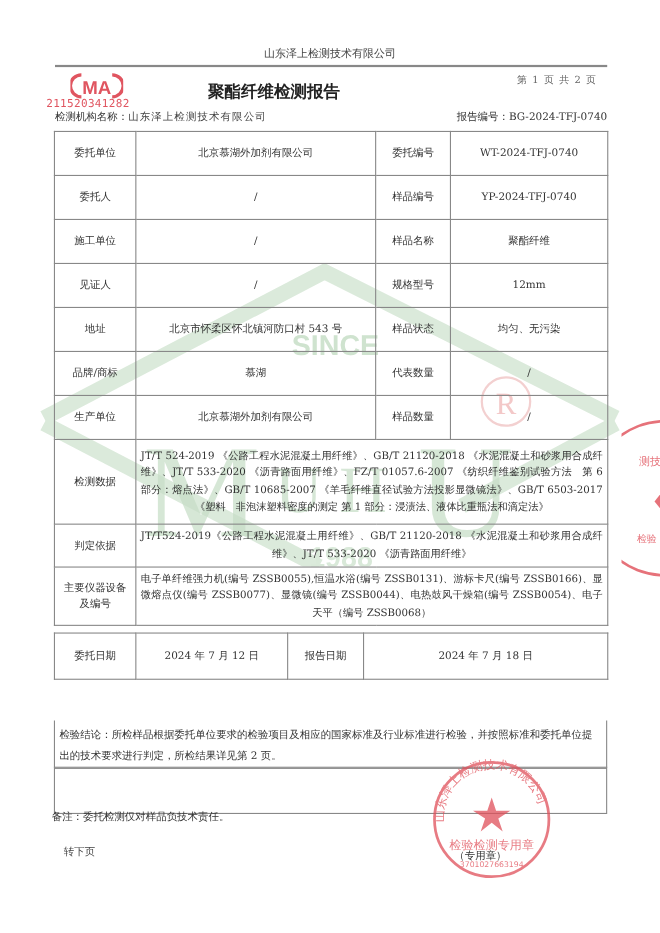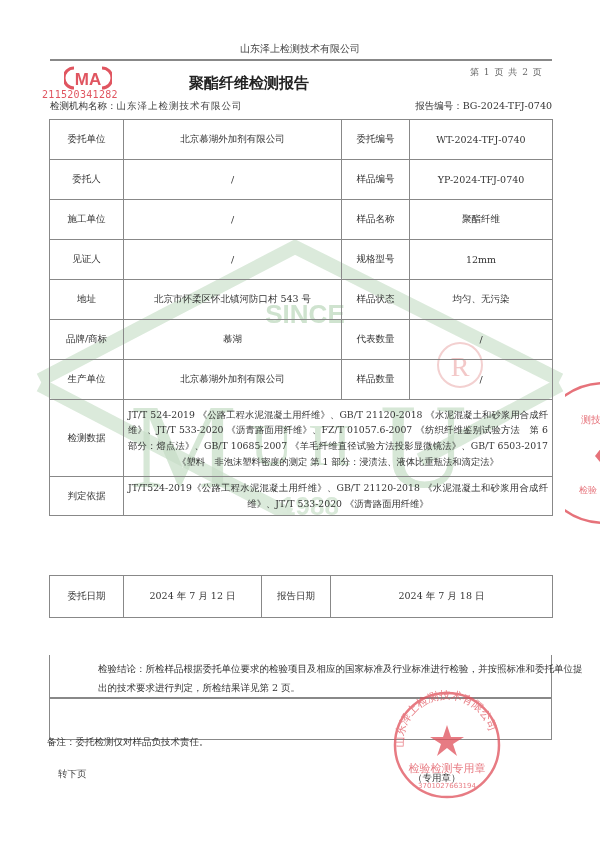--- a/index.html
+++ b/index.html
@@ -19,21 +19,21 @@
   .watermark { left:20px; top:225px; width:560px; height:290px; pointer-events:none; }
 
   table.main { position:absolute; left:49px; top:119px; width:503px; border-collapse:collapse; table-layout:fixed; font-size:9.5px; }
   table.main td { border:1px solid #888; text-align:center; vertical-align:middle; padding:0 3px; color:#333; background:transparent; }
   table.main td.lbl { color:#333; }
   table.main tr.r40 td { height:39px; }
   table.main td.multi { text-align:justify; text-align-last:center; line-height:15.6px; padding:2px 4px 2px 4px; font-size:9.3px; }
   table.lower { position:absolute; left:49px; top:575px; width:503px; border-collapse:collapse; table-layout:fixed; font-size:9.5px; }
   table.lower td { border:1px solid #888; text-align:center; vertical-align:middle; height:39px; color:#333; }
   .conclusion-box { left:49px; top:655px; width:501px; height:42px; border:1px solid #888; border-top:none; }
-  .conclusion-text { left:54px; top:659px; width:492px; font-size:9.5px; line-height:19px; color:#333;margin-left:44px; }
+  .conclusion-text { left:54px; top:659px; width:492px; font-size:9.5px; line-height:19px; color:#333; }
   .remark-box { left:49px; top:698px; width:501px; height:40px; border:1px solid #888; border-top:1px solid #888; }
   .remark-text { left:47px; top:711px; font-size:9.5px; color:#333;margin-top:25px; }
   .continue { left:58px; top:768px; font-size:9.5px; color:#444; }
   .seal-caption { left:413px; top:772px; font-size:9.5px; color:#333; }
   .seal { left:390px; top:690px; width:115px; height:110px; opacity:0.75; }
   .side-seal { left:565px; top:378px; width:40px; height:150px; opacity:0.8; }
 </style>
 </head>
 <body>
 
@@ -123,20 +123,24 @@
     <td>/</td>
   </tr>
   <tr>
     <td class="lbl" style="height:76px">检测数据</td>
     <td class="multi" colspan="3">JT/T 524-2019 《公路工程水泥混凝土用纤维》、GB/T 21120-2018 《水泥混凝土和砂浆用合成纤维》、JT/T 533-2020 《沥青路面用纤维》、FZ/T 01057.6-2007 《纺织纤维鉴别试验方法　第 6 部分：熔点法》、GB/T 10685-2007 《羊毛纤维直径试验方法投影显微镜法》、GB/T 6503-2017 《塑料　非泡沫塑料密度的测定 第 1 部分：浸渍法、液体比重瓶法和滴定法》</td>
   </tr>
   <tr>
     <td class="lbl" style="height:38px">判定依据</td>
     <td class="multi" colspan="3">JT/T524-2019《公路工程水泥混凝土用纤维》、GB/T 21120-2018 《水泥混凝土和砂浆用合成纤维》、JT/T 533-2020 《沥青路面用纤维》</td>
   </tr>
+  <tr>
+    <td class="lbl" style="height:52px; line-height:15px; padding:0 8px">主要仪器设备及编号</td>
+    <td class="multi" colspan="3">电子单纤维强力机(编号 ZSSB0055),恒温水浴(编号 ZSSB0131)、游标卡尺(编号 ZSSB0166)、显微熔点仪(编号 ZSSB0077)、显微镜(编号 ZSSB0044)、电热鼓风干燥箱(编号 ZSSB0054)、电子天平（编号 ZSSB0068）</td>
+  </tr>
 </tbody>
   </table>
 
 <table class="lower">
   <colgroup>
       <col style="width:74px">
       <col style="width:138px">
       <col style="width:69px">
       <col style="width:222px">
     </colgroup>

